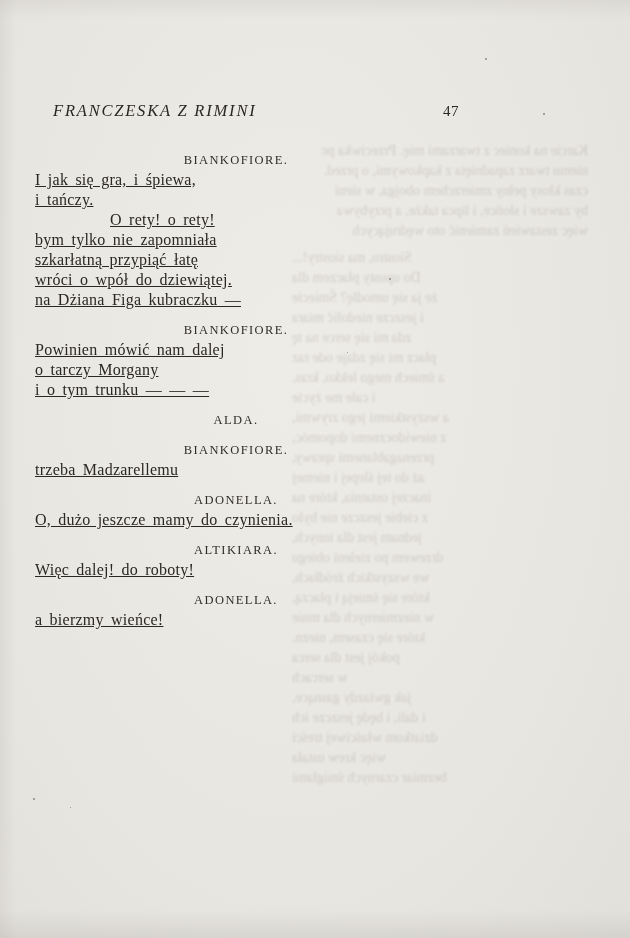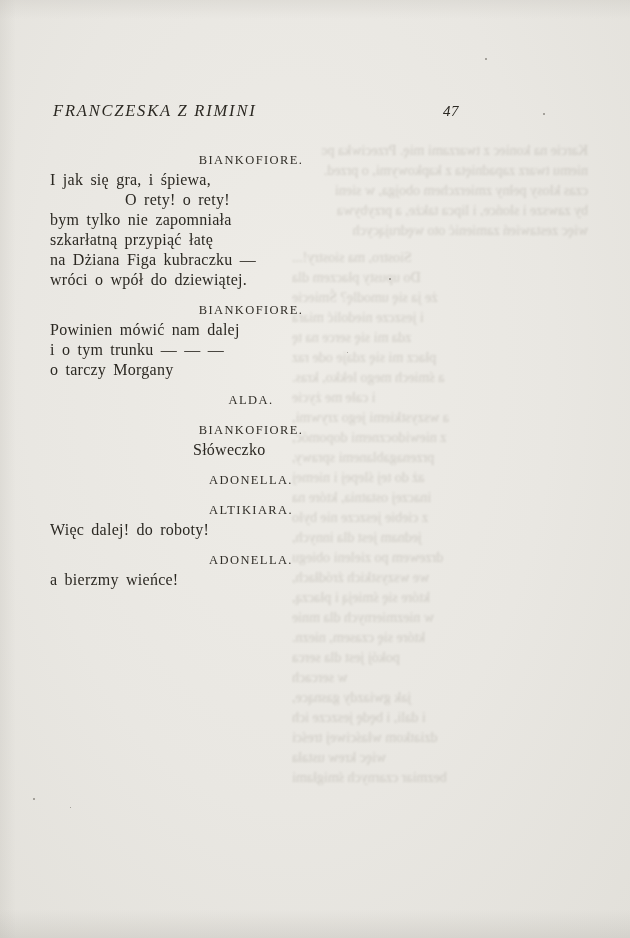--- a/index.html
+++ b/index.html
@@ -22,21 +22,21 @@
   
   .running-head {
     position: absolute; top: 101px; left: 53px; width: 406px;
     display: flex; justify-content: space-between; align-items: baseline;
   }
   .head-title {
     font-style: italic; font-size: 16.5px; letter-spacing: 1.8px;
     white-space: nowrap;
   }
   .page-number {
-    font-style: italic; font-size: 15px; letter-spacing: 0.5px;
+    font-size: 15px; letter-spacing: 0.5px;
   }
 
   
   .ghost {
     position: absolute;
     transform: scaleX(-1);
     filter: blur(1.1px);
     color: #8f897e;
     line-height: 20px;
     pointer-events: none;
@@ -46,32 +46,32 @@
     opacity: 0.30; font-size: 14px; text-align: left;
   }
   .ghost-col {
     top: 248px; left: 292px; width: 180px;
     opacity: 0.30; font-size: 14px; text-align: right;
   }
   .ghost div { white-space: nowrap; overflow: hidden; }
 
   
   .dialogue {
-    position: absolute; top: 140px; left: 50px; width: 402px;
+    position: absolute; top: 140px; left: 35px; width: 402px;
     font-size: 16px; line-height: 20px;
     letter-spacing: 0.25px; word-spacing: 3px;
   }
   .speaker {
     margin-top: 10px;
     text-align: center;
     font-size: 12.5px; letter-spacing: 1.4px; word-spacing: 1px;
     line-height: 20px;
     color: #302d27;
   }
-  .line { white-space: pre; }
+  .line { white-space: pre; text-decoration: underline; }
 
   
   .speck {
     position: absolute; border-radius: 50%;
     background: rgba(70,64,56,0.55);
   }
 </style>
 </head>
 <body>
 
@@ -115,33 +115,35 @@
       <div>jak gwiazdy gasnące,</div>
       <div>i dali, i będę jeszcze ich</div>
       <div>dziatkom właściwej treści</div>
       <div>więc krew ustała</div>
       <div>bezmiar czarnych śmigłami</div>
     </div>
 
   <div class="dialogue" id="dialogue">
       <div class="speaker">BIANKOFIORE.</div>
       <div class="line">I jak się gra, i śpiewa,</div>
+      <div class="line">i tańczy.</div>
       <div class="line" style="padding-left: 75px;">O rety! o rety!</div>
       <div class="line">bym tylko nie zapomniała</div>
       <div class="line">szkarłatną przypiąć łatę</div>
+      <div class="line">wróci o wpół do dziewiątej.</div>
       <div class="line">na Dżiana Figa kubraczku —</div>
-      <div class="line">wróci o wpół do dziewiątej.</div>
       <div class="speaker">BIANKOFIORE.</div>
       <div class="line">Powinien mówić nam dalej</div>
+      <div class="line">o tarczy Morgany</div>
       <div class="line">i o tym trunku — — —</div>
-      <div class="line">o tarczy Morgany</div>
       <div class="speaker">ALDA.</div>
       <div class="speaker">BIANKOFIORE.</div>
-      <div class="line" style="padding-left: 143px;">Słóweczko</div>
+      <div class="line">trzeba Madzarellemu</div>
       <div class="speaker">ADONELLA.</div>
+      <div class="line">O, dużo jeszcze mamy do czynienia.</div>
       <div class="speaker">ALTIKIARA.</div>
       <div class="line">Więc dalej! do roboty!</div>
       <div class="speaker">ADONELLA.</div>
       <div class="line">a bierzmy wieńce!</div>
     </div>
 
   <div id="specks">
       <span class="speck" style="left: 543px; top: 113px; width: 2px; height: 2px;"></span>
       <span class="speck" style="left: 485px; top: 58px; width: 2px; height: 2px;"></span>
       <span class="speck" style="left: 389px; top: 278px; width: 2px; height: 2px;"></span>

